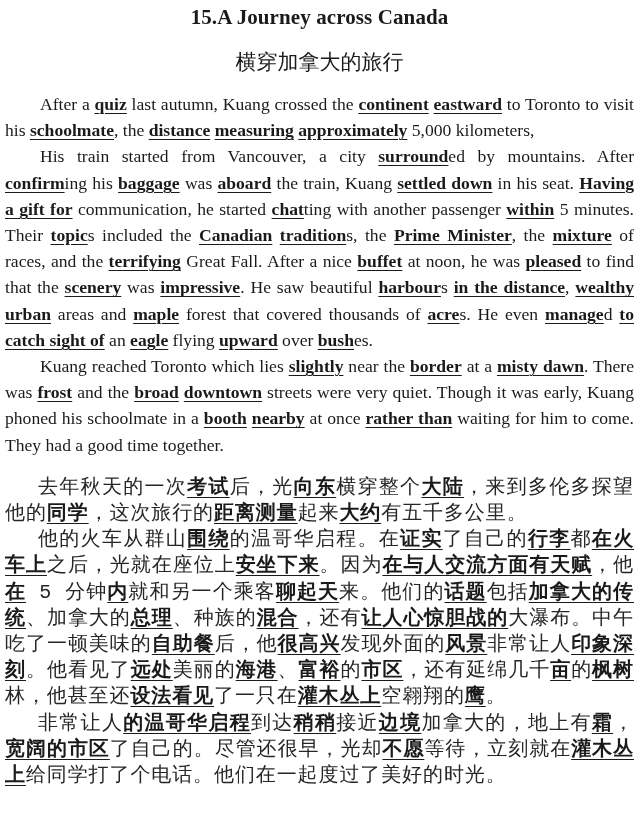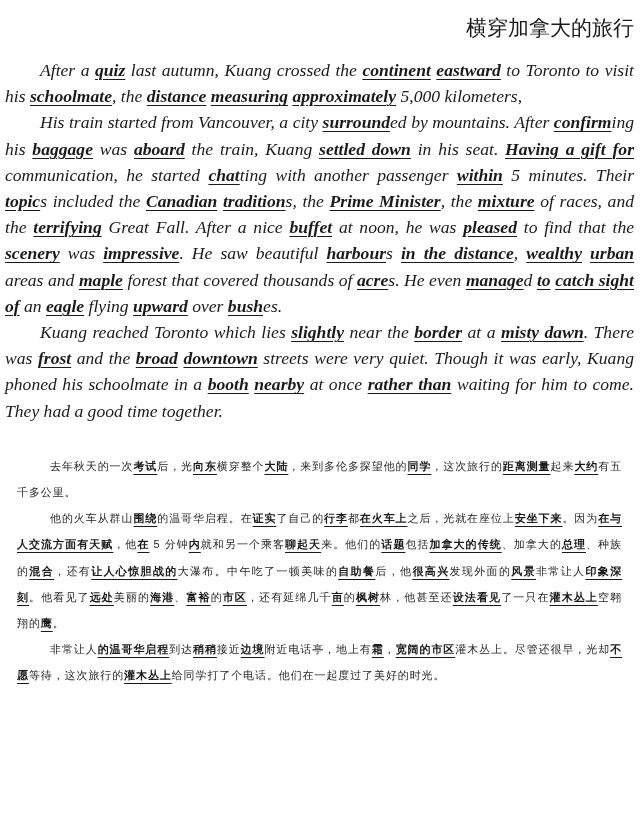--- a/index.html
+++ b/index.html
@@ -27,54 +27,53 @@
       text-align: center;
       margin: 0;
       padding-top: 4px;
       height: 30px;
       line-height: 26px;
       letter-spacing: 0.1px;
     }
     .title-zh {
       font-family: "DejaVu Sans", "Liberation Sans", sans-serif;
       font-size: 21px;
-      text-align: right;
+      text-align: center;
       margin: 0;
       height: 56px;
       line-height: 56px;
       font-weight: normal;
     }
     .english {
       font-family: "Liberation Serif", "DejaVu Serif", serif;
       font-size: 17.6px;
       line-height: 26.2px;
       text-align: justify;
       margin: 0;
       padding-top: 1px;
-      font-style: italic;
     }
     .english p {
       margin: 0;
       text-indent: 35px;
       text-align: justify;
     }
     .english p.last {
       text-align-last: left;
     }
     .seg-kw {
       font-weight: bold;
       text-decoration: underline;
       text-underline-offset: 3px;
       text-decoration-thickness: 1.4px;
     }
     .chinese {
-      font-family: Liberation Sans, sans-serif;
-      font-size: 11px;
+      font-family: Liberation Mono, monospace;
+      font-size: 20px;
       line-height: 26.2px;
-      margin: 12px;
+      margin: 0;
       padding-top: 17px;
       color: #262626;
     }
     .chinese p {
       margin: 0;
       text-indent: 33px;
       text-align: justify;
       letter-spacing: 0.9px;
     }
     .chinese .seg-kw {
@@ -82,26 +81,27 @@
       text-decoration: underline;
       text-underline-offset: 4px;
       text-decoration-thickness: 1.3px;
       color: #1a1a1a;
     }
   </style>
 </head>
 <body>
 
 <div class="page">
+  <h1 class="title-en">15.A Journey across Canada</h1>
   <h2 class="title-zh">横穿加拿大的旅行</h2>
 
   <div class="english">
     <p><span>After a </span><span class="seg-kw">quiz</span><span> last autumn, Kuang crossed the </span><span class="seg-kw">continent</span><span> </span><span class="seg-kw">eastward</span><span> to Toronto to visit his </span><span class="seg-kw">schoolmate</span><span>, the </span><span class="seg-kw">distance</span><span> </span><span class="seg-kw">measuring</span><span> </span><span class="seg-kw">approximately</span><span> 5,000 kilometers,</span></p>
     <p><span>His train started from Vancouver, a city </span><span class="seg-kw">surround</span><span>ed by mountains. After </span><span class="seg-kw">confirm</span><span>ing his </span><span class="seg-kw">baggage</span><span> was </span><span class="seg-kw">aboard</span><span> the train, Kuang </span><span class="seg-kw">settled down</span><span> in his seat. </span><span class="seg-kw">Having a gift for</span><span> communication, he started </span><span class="seg-kw">chat</span><span>ting with another passenger </span><span class="seg-kw">within</span><span> 5 minutes. Their </span><span class="seg-kw">topic</span><span>s included the </span><span class="seg-kw">Canadian</span><span> </span><span class="seg-kw">tradition</span><span>s, the </span><span class="seg-kw">Prime Minister</span><span>, the </span><span class="seg-kw">mixture</span><span> of races, and the </span><span class="seg-kw">terrifying</span><span> Great Fall. After a nice </span><span class="seg-kw">buffet</span><span> at noon, he was </span><span class="seg-kw">pleased</span><span> to find that the </span><span class="seg-kw">scenery</span><span> was </span><span class="seg-kw">impressive</span><span>. He saw beautiful </span><span class="seg-kw">harbour</span><span>s </span><span class="seg-kw">in the distance</span><span>, </span><span class="seg-kw">wealthy</span><span> </span><span class="seg-kw">urban</span><span> areas and </span><span class="seg-kw">maple</span><span> forest that covered thousands of </span><span class="seg-kw">acre</span><span>s. He even </span><span class="seg-kw">manage</span><span>d </span><span class="seg-kw">to</span><span> </span><span class="seg-kw">catch sight of</span><span> an </span><span class="seg-kw">eagle</span><span> flying </span><span class="seg-kw">upward</span><span> over </span><span class="seg-kw">bush</span><span>es.</span></p>
     <p class="last"><span>Kuang reached Toronto which lies </span><span class="seg-kw">slightly</span><span> near the </span><span class="seg-kw">border</span><span> at a </span><span class="seg-kw">misty dawn</span><span>. There was </span><span class="seg-kw">frost</span><span> and the </span><span class="seg-kw">broad</span><span> </span><span class="seg-kw">downtown</span><span> streets were very quiet. Though it was early, Kuang phoned his schoolmate in a </span><span class="seg-kw">booth</span><span> </span><span class="seg-kw">nearby</span><span> at once </span><span class="seg-kw">rather than</span><span> waiting for him to come. They had a good time together.</span></p>
   </div>
 
   <div class="chinese">
     <p><span>去年秋天的一次</span><span class="seg-kw">考试</span><span>后，光</span><span class="seg-kw">向东</span><span>横穿整个</span><span class="seg-kw">大陆</span><span>，来到多伦多探望他的</span><span class="seg-kw">同学</span><span>，这次旅行的</span><span class="seg-kw">距离测量</span><span>起来</span><span class="seg-kw">大约</span><span>有五千多公里。</span></p>
     <p><span>他的火车从群山</span><span class="seg-kw">围绕</span><span>的温哥华启程。在</span><span class="seg-kw">证实</span><span>了自己的</span><span class="seg-kw">行李</span><span>都</span><span class="seg-kw">在火车上</span><span>之后，光就在座位上</span><span class="seg-kw">安坐下来</span><span>。因为</span><span class="seg-kw">在与人交流方面有天赋</span><span>，他</span><span class="seg-kw">在</span><span> 5 分钟</span><span class="seg-kw">内</span><span>就和另一个乘客</span><span class="seg-kw">聊起天</span><span>来。他们的</span><span class="seg-kw">话题</span><span>包括</span><span class="seg-kw">加拿大的传统</span><span>、加拿大的</span><span class="seg-kw">总理</span><span>、种族的</span><span class="seg-kw">混合</span><span>，还有</span><span class="seg-kw">让人心惊胆战的</span><span>大瀑布。中午吃了一顿美味的</span><span class="seg-kw">自助餐</span><span>后，他</span><span class="seg-kw">很高兴</span><span>发现外面的</span><span class="seg-kw">风景</span><span>非常让人</span><span class="seg-kw">印象深刻</span><span>。他看见了</span><span class="seg-kw">远处</span><span>美丽的</span><span class="seg-kw">海港</span><span>、</span><span class="seg-kw">富裕</span><span>的</span><span class="seg-kw">市区</span><span>，还有延绵几千</span><span class="seg-kw">亩</span><span>的</span><span class="seg-kw">枫树</span><span>林，他甚至还</span><span class="seg-kw">设法看见</span><span>了一只在</span><span class="seg-kw">灌木丛上</span><span>空翱翔的</span><span class="seg-kw">鹰</span><span>。</span></p>
-    <p><span>非常让人</span><span class="seg-kw">的温哥华启程</span><span>到达</span><span class="seg-kw">稍稍</span><span>接近</span><span class="seg-kw">边境</span><span>附近电话亭，地上有</span><span class="seg-kw">霜</span><span>，</span><span class="seg-kw">宽阔的市区</span><span>灌木丛上。尽管还很早，光却</span><span class="seg-kw">不愿</span><span>等待，这次旅行的</span><span class="seg-kw">灌木丛上</span><span>给同学打了个电话。他们在一起度过了美好的时光。</span></p>
+    <p><span>非常让人</span><span class="seg-kw">的温哥华启程</span><span>到达</span><span class="seg-kw">稍稍</span><span>接近</span><span class="seg-kw">边境</span><span>加拿大的，地上有</span><span class="seg-kw">霜</span><span>，</span><span class="seg-kw">宽阔的市区</span><span>了自己的。尽管还很早，光却</span><span class="seg-kw">不愿</span><span>等待，立刻就在</span><span class="seg-kw">灌木丛上</span><span>给同学打了个电话。他们在一起度过了美好的时光。</span></p>
   </div>
 </div>
 
 </body></html>

